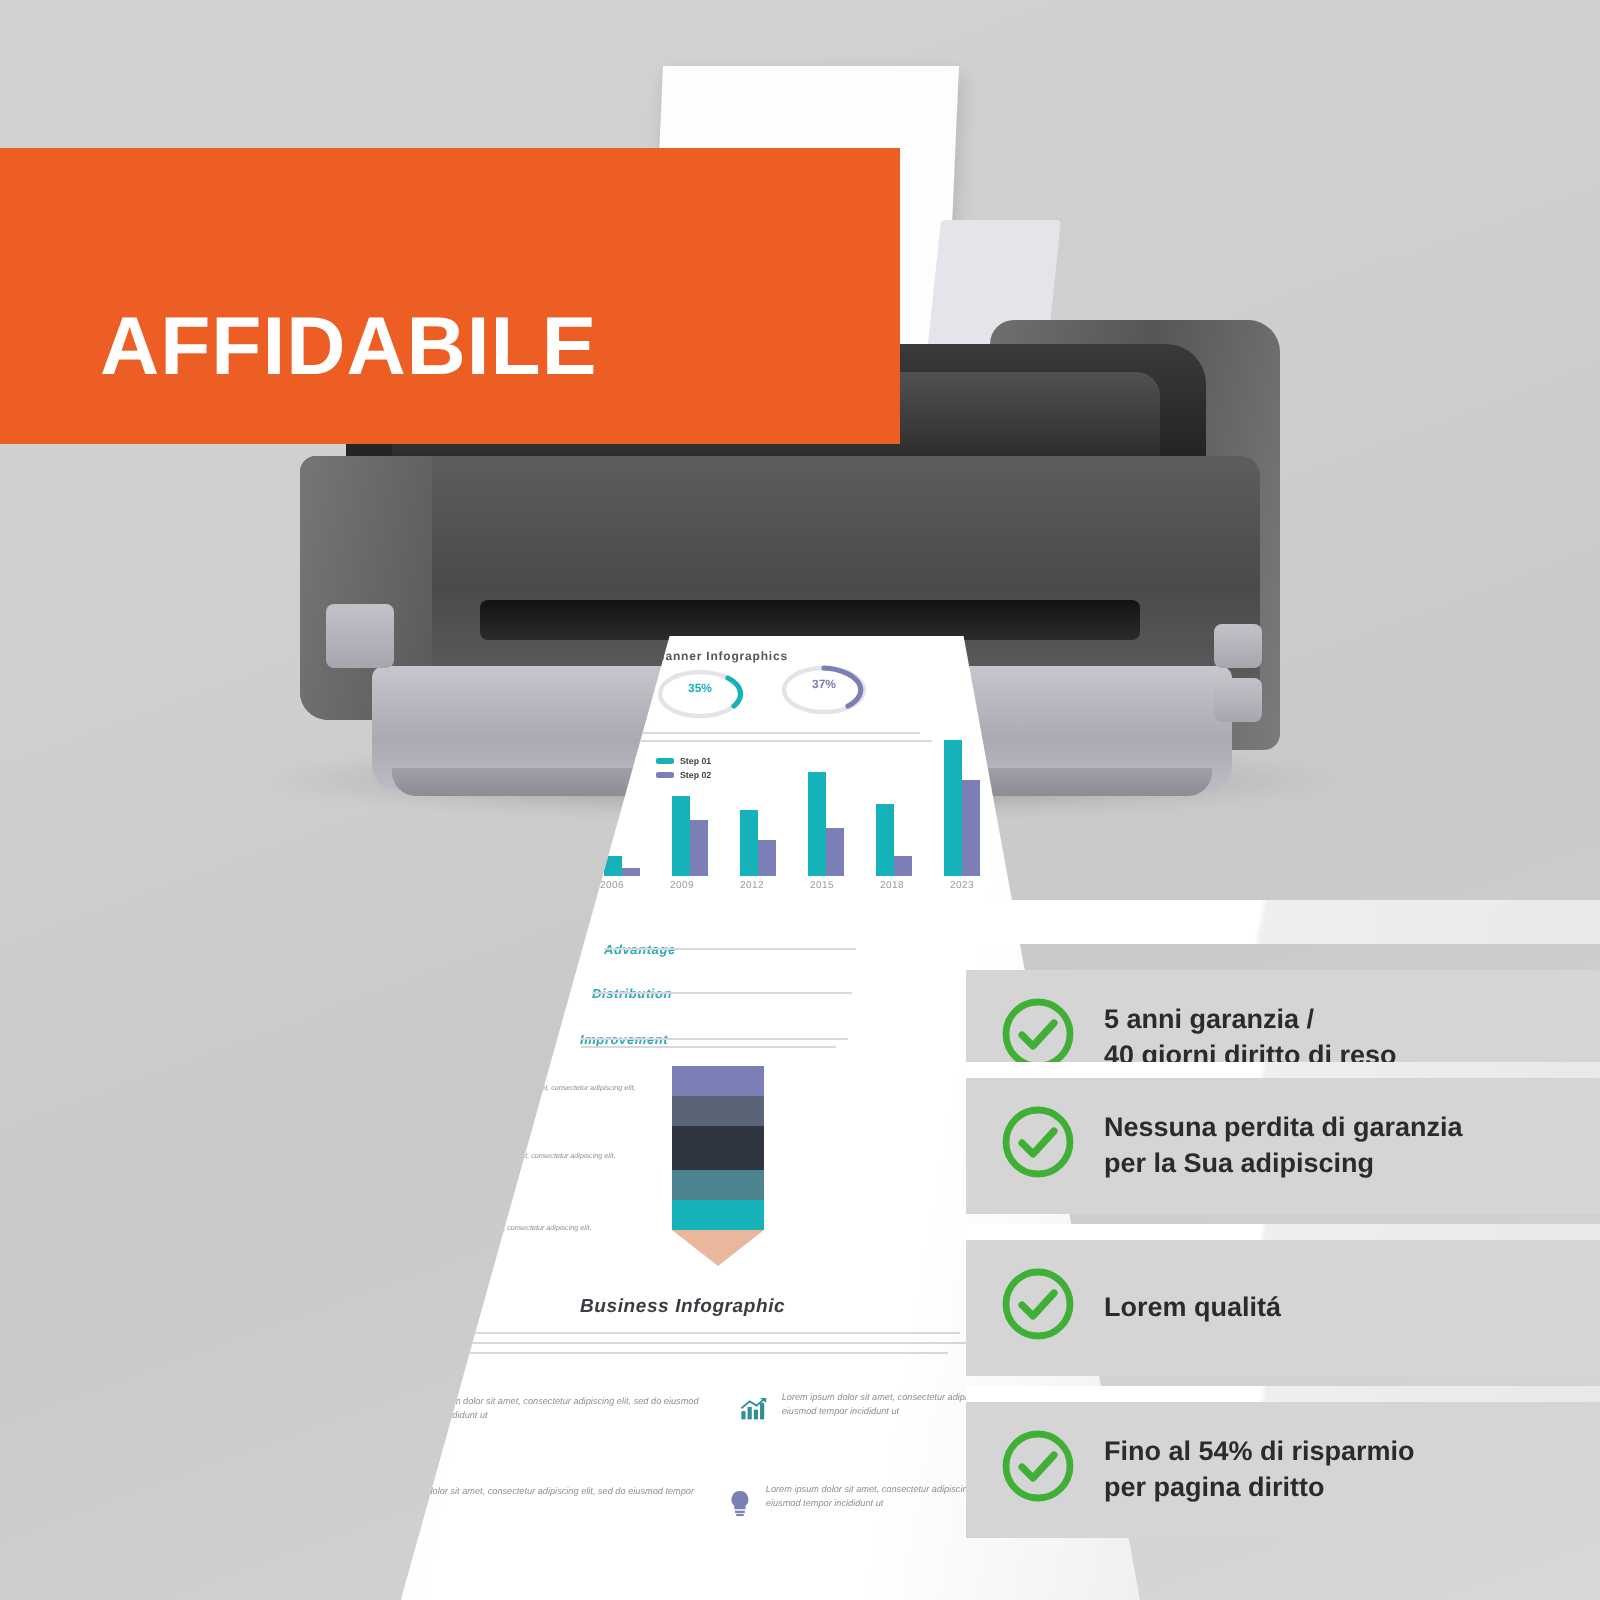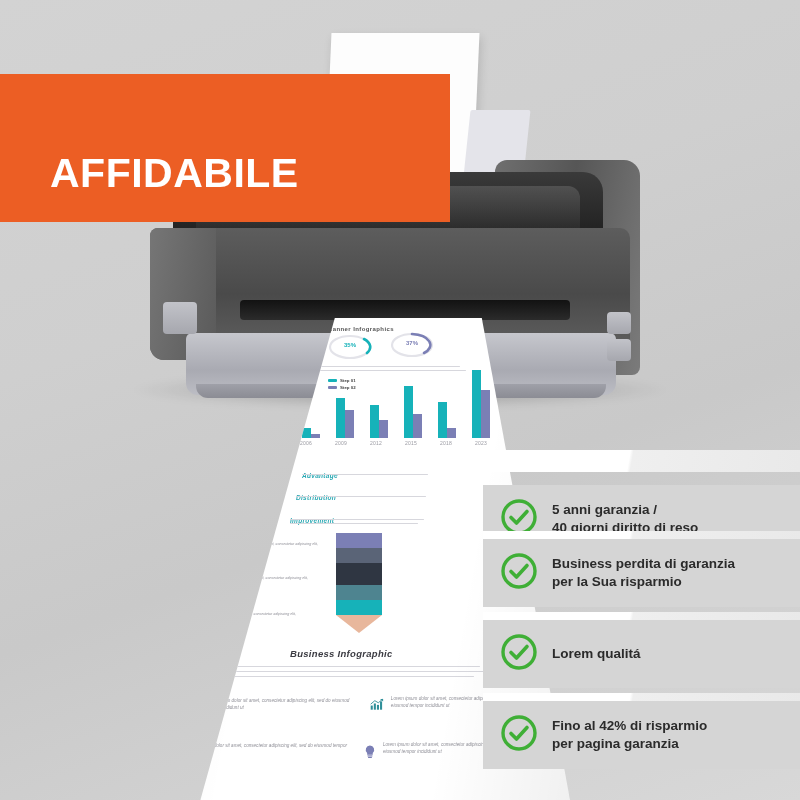--- a/index.html
+++ b/index.html
@@ -284,22 +284,22 @@
 
   <div class="wedge" style="top:531px;"></div>
   <div class="feat" style="top:539px;">
     <span class="ck">
       <svg width="38" height="38" viewBox="0 0 38 38">
         <circle cx="19" cy="19" r="16" fill="none" stroke="#3faf36" stroke-width="3.4"></circle>
         <path d="M11 19.5 L16.5 25 L27 13.5" fill="none" stroke="#3faf36" stroke-width="3.6" stroke-linecap="round" stroke-linejoin="round"></path>
       </svg>
     </span>
     <span class="ftxt">
-      <span>Business perdita di garanzia</span><br>
-      <span>per la Sua risparmio</span>
+      <span>Nessuna perdita di garanzia</span><br>
+      <span>per la Sua adipiscing</span>
     </span>
   </div>
 
   <div class="wedge" style="top:612px;"></div>
   <div class="feat" style="top:620px;">
     <span class="ck">
       <svg width="38" height="38" viewBox="0 0 38 38">
         <circle cx="19" cy="19" r="16" fill="none" stroke="#3faf36" stroke-width="3.4"></circle>
         <path d="M11 19.5 L16.5 25 L27 13.5" fill="none" stroke="#3faf36" stroke-width="3.6" stroke-linecap="round" stroke-linejoin="round"></path>
       </svg>
@@ -309,18 +309,18 @@
 
   <div class="wedge" style="top:693px;"></div>
   <div class="feat" style="top:701px;">
     <span class="ck">
       <svg width="38" height="38" viewBox="0 0 38 38">
         <circle cx="19" cy="19" r="16" fill="none" stroke="#3faf36" stroke-width="3.4"></circle>
         <path d="M11 19.5 L16.5 25 L27 13.5" fill="none" stroke="#3faf36" stroke-width="3.6" stroke-linecap="round" stroke-linejoin="round"></path>
       </svg>
     </span>
     <span class="ftxt">
-      <span>Fino al 42% di risparmio</span><br>
-      <span>per pagina garanzia</span>
+      <span>Fino al 54% di risparmio</span><br>
+      <span>per pagina diritto</span>
     </span>
   </div>
 
 </div>
 
 </body></html>

